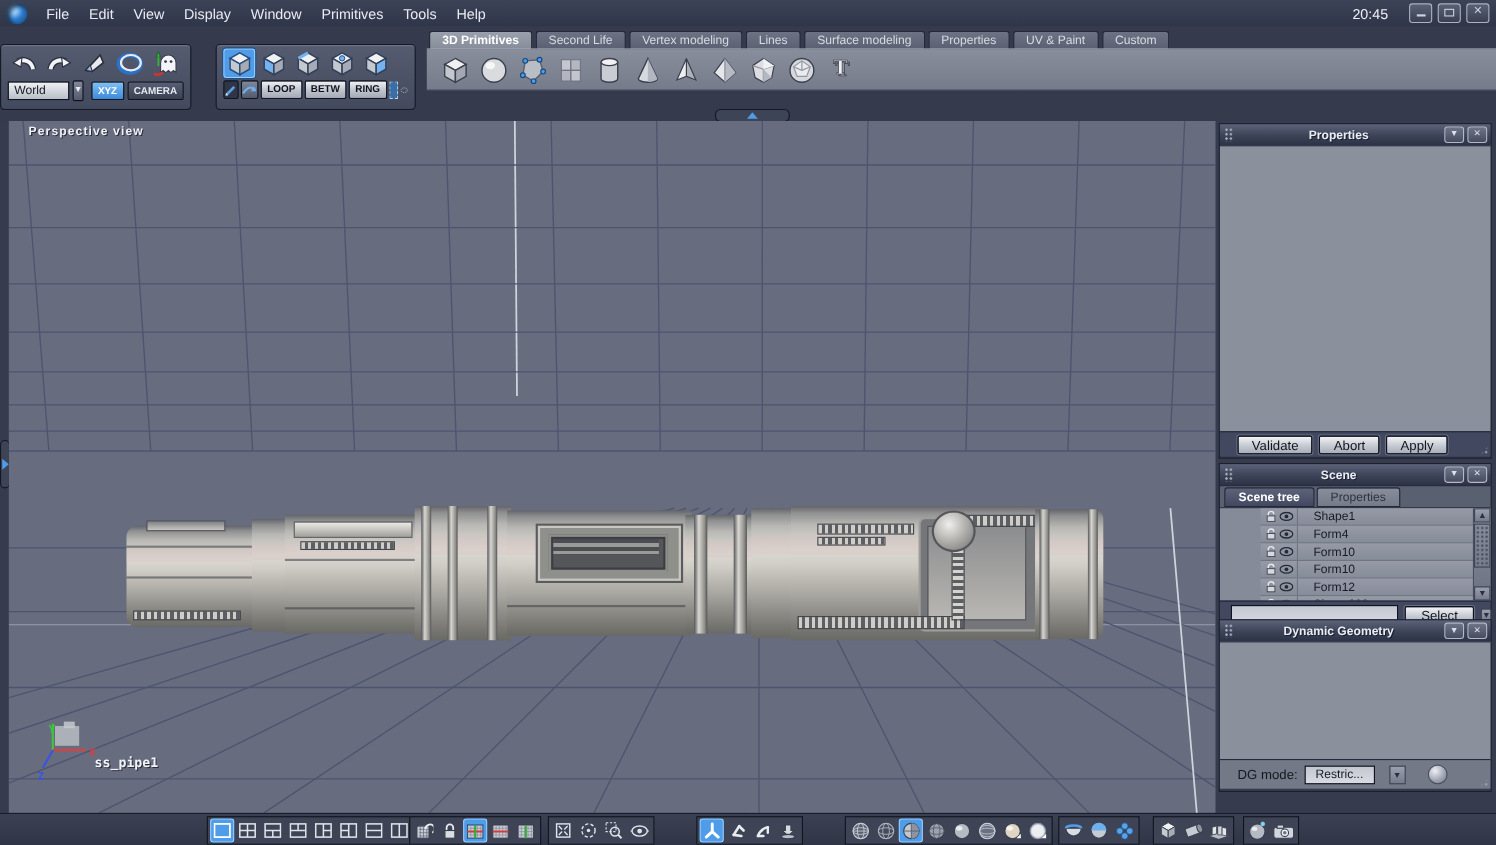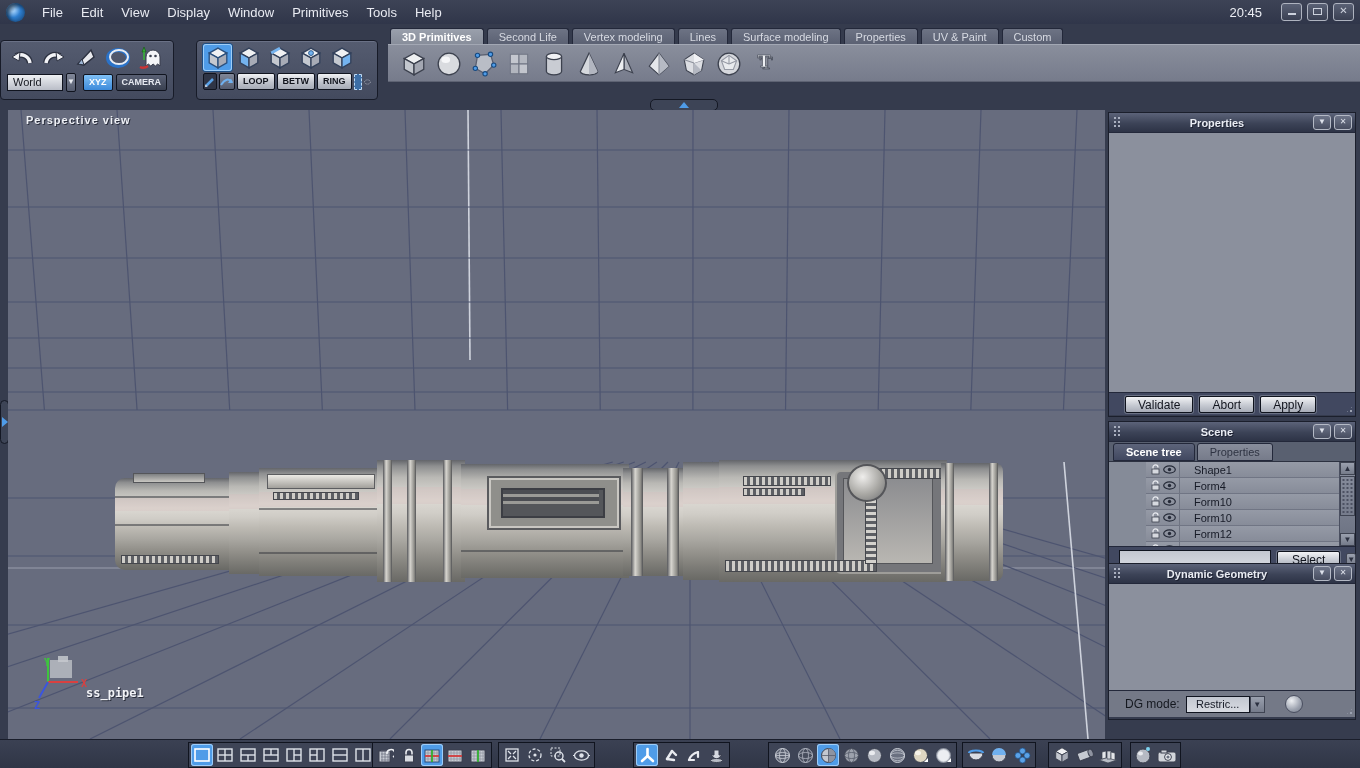--- a/index.html
+++ b/index.html
@@ -580,21 +580,21 @@
   <div class="panel" style="top:563px;height:155px;">
     <div class="phead">
       <div class="gripdots"></div>
       <div class="ttl">Dynamic Geometry</div>
       <div class="hdrbtn">▼</div>
       <div class="hdrbtn">✕</div>
     </div>
     <div class="pbody" style="height:106px;"></div>
     <div class="pfoot" style="height:26px;padding-left:16px;background:#747987;">
       <span style="font-size:12px;color:#14181f;">DG mode:</span>
-      <div style="display:flex;">
+      <div style="display:flex;gap:13px;">
         <div class="input" style="width:62px;font-size:11px;color:#171b27;line-height:15px;text-align:center;">Restric...</div>
         <div class="sbbtn" style="height:17px;line-height:16px;">▼</div>
       </div>
       <div style="width:16px;height:16px;border-radius:50%;margin-left:14px;background:radial-gradient(circle at 35% 30%,#eef0f3,#9ba1ae 60%,#787e8c);border:1px solid #4a4f60;"></div>
       <div class="corner"></div>
     </div>
   </div>
 
   <div id="btoolbar" class="abs">
 

